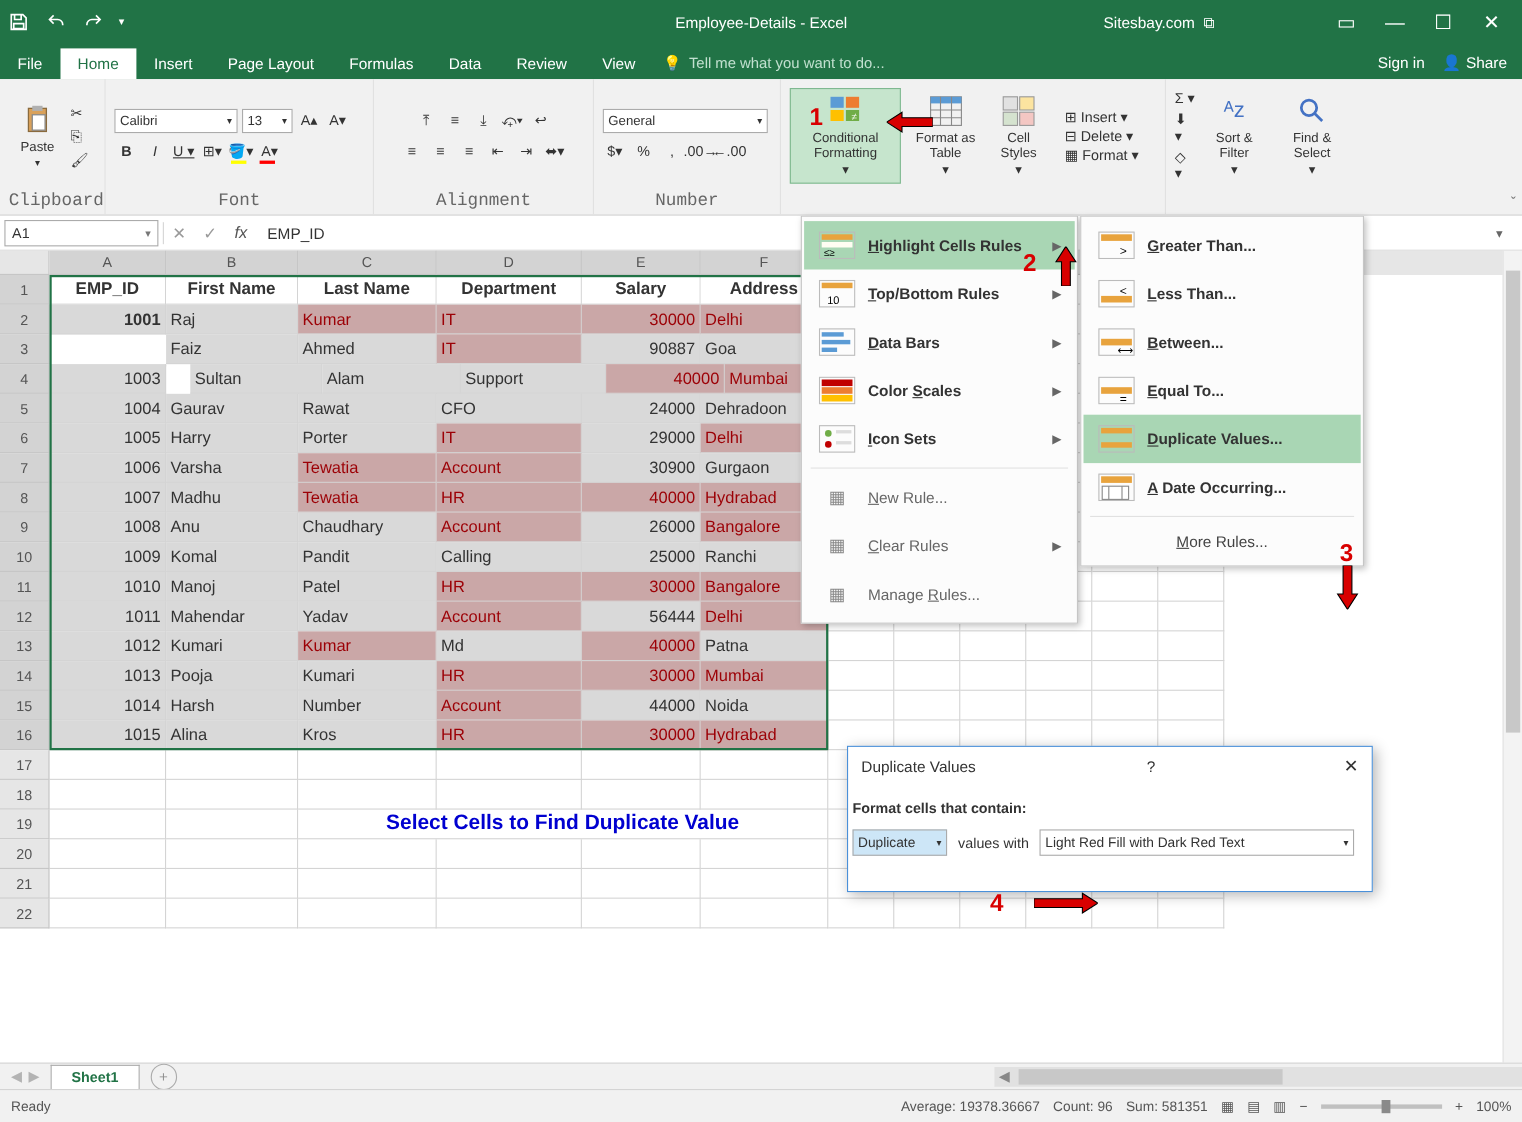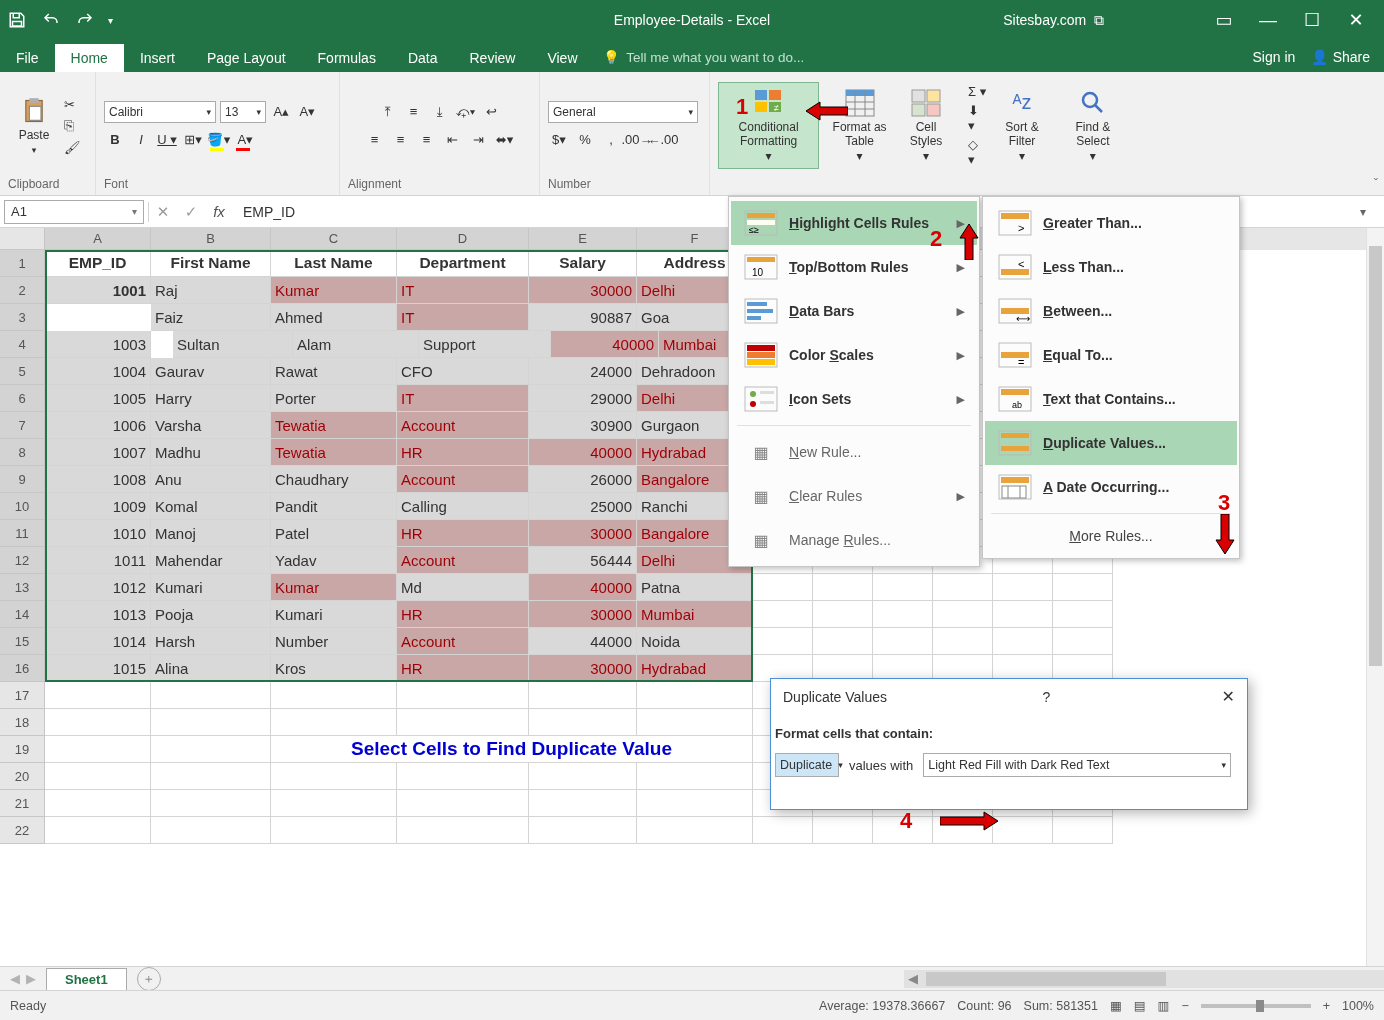--- a/index.html
+++ b/index.html
@@ -29,21 +29,21 @@
 
 .tabs{height:32px;background:var(--excel-green);display:flex;align-items:flex-end;color:#fff;}
 .tab{padding:6px 16px;font-size:14px;cursor:pointer;}
 .tab.active{background:#fff;color:var(--excel-green);}
 .tellme{color:#c1e0cf;margin-left:10px;display:flex;align-items:center;gap:6px;padding-bottom:7px;font-size:13.5px;}
 .signshare{margin-left:auto;display:flex;align-items:center;gap:16px;padding:0 14px 7px 0;}
 .signshare span{font-size:14px;}
 
 .ribbon{height:124px;background:var(--ribbon-bg);border-bottom:1px solid #d4d4d4;display:flex;position:relative;}
 .rgroup{border-right:1px solid #e1e1e1;padding:4px 8px 2px 8px;display:flex;flex-direction:column;justify-content:space-between;height:100%;}
-.rgroup-label{font-size:12px;color:#666;padding:2px 0;}
+.rgroup-label{text-align:center;font-size:16px;color:#666;padding:2px 0;font-family:Liberation Mono, monospace;}
 .rgroup-body{display:flex;align-items:center;gap:4px;flex:1;}
 .bigbtn{display:flex;flex-direction:column;align-items:center;justify-content:center;gap:2px;padding:4px 4px;min-width:52px;font-size:12px;text-align:center;line-height:1.15;}
 .bigbtn .ico{width:32px;height:32px;display:flex;align-items:center;justify-content:center;}
 .smallbox{border:1px solid #ababab;background:#fff;height:22px;padding:0 4px;font-size:12px;display:flex;align-items:center;justify-content:space-between;}
 .fontrow{display:flex;gap:4px;align-items:center;}
 .btn16{width:22px;height:22px;display:flex;align-items:center;justify-content:center;font-size:13px;}
 .bigbtn.highlighted{background:#c6e5cd;border:1px solid #7fb890;}
 .collapse{position:absolute;right:6px;bottom:4px;color:#777;}
 
 .fbar{height:32px;border-bottom:1px solid #d4d4d4;display:flex;align-items:center;background:#fff;}
@@ -279,20 +279,28 @@
               <rect x="1" y="15" width="13" height="12" fill="#d5e3cf" stroke="#999"></rect>
               <rect x="16" y="15" width="13" height="12" fill="#f4c7c3" stroke="#999"></rect>
             </svg>
           </div>
         <span>Cell Styles</span> ▾
       </div>
     </div>
     <div class="rgroup-label">&nbsp;</div>
   </div>
 
+  <div class="rgroup" style="width:100px">
+    <div class="rgroup-body" style="flex-direction:column;gap:2px;justify-content:center;align-items:flex-start">
+      <div>⊞ <span>Insert</span> ▾</div>
+      <div>⊟ <span>Delete</span> ▾</div>
+      <div>▦ <span>Format</span> ▾</div>
+    </div>
+    <div class="rgroup-label">&nbsp;</div>
+  </div>
 
   <div class="rgroup" style="width:176px;border-right:none">
     <div class="rgroup-body">
       <div style="display:flex;flex-direction:column;gap:4px">
         <span>Σ ▾</span>
         <span>⬇ ▾</span>
         <span>◇ ▾</span>
       </div>
       <div class="bigbtn">
         <div class="ico" style="font-size:20px;color:#4472c4">ᴬz</div>
@@ -821,30 +829,20 @@
     <div class="menu-item">
       <span class="mico">
         <svg width="34" height="26">
           <rect x="1" y="1" width="32" height="24" fill="none" stroke="#bbb"></rect>
           <rect x="3" y="10" width="28" height="6" fill="#e8a33d"></rect>
           <text x="20" y="24" font-size="11">=</text>
         </svg>
       </span>
       <span style="font-weight:bold"><u>E</u>qual To...</span>
     </div>
-    <div class="menu-item">
-      <span class="mico">
-        <svg width="34" height="26">
-          <rect x="1" y="1" width="32" height="24" fill="none" stroke="#bbb"></rect>
-          <rect x="3" y="3" width="28" height="6" fill="#e8a33d"></rect>
-          <text x="14" y="22" font-size="9">ab</text>
-        </svg>
-      </span>
-      <span style="font-weight:bold"><u>T</u>ext that Contains...</span>
-    </div>
     <div class="menu-item hl">
       <span class="mico">
         <svg width="34" height="26">
           <rect x="1" y="1" width="32" height="24" fill="none" stroke="#bbb"></rect>
           <rect x="3" y="3" width="28" height="5" fill="#e8a33d"></rect>
           <rect x="3" y="16" width="28" height="5" fill="#e8a33d"></rect>
         </svg>
       </span>
       <span style="font-weight:bold"><u>D</u>uplicate Values...</span>
     </div>
@@ -866,21 +864,21 @@
 
 <div class="dialog" style="top:678px;left:770px;width:478px">
   <div class="dtitle">
     <span>Duplicate Values</span>
     <span style="margin-left:auto;margin-right:16px">?</span>
     <span class="x">✕</span>
   </div>
   <div class="dbody">
     <div style="font-weight:bold;margin:6px 0 12px 0">Format cells that contain:</div>
     <div style="display:flex;align-items:center;gap:10px;margin-bottom:18px">
-      <span class="fakesel" style="width:64px;background:#cde6f7">
+      <span class="fakesel" style="width:86px;background:#cde6f7">
           <span>Duplicate</span>
           <span style="font-size:9px">▾</span>
         </span>
       <span>values with</span>
       <span class="fakesel" style="flex:1">
           <span>Light Red Fill with Dark Red Text</span>
           <span style="font-size:9px">▾</span>
         </span>
     </div>
   </div>

